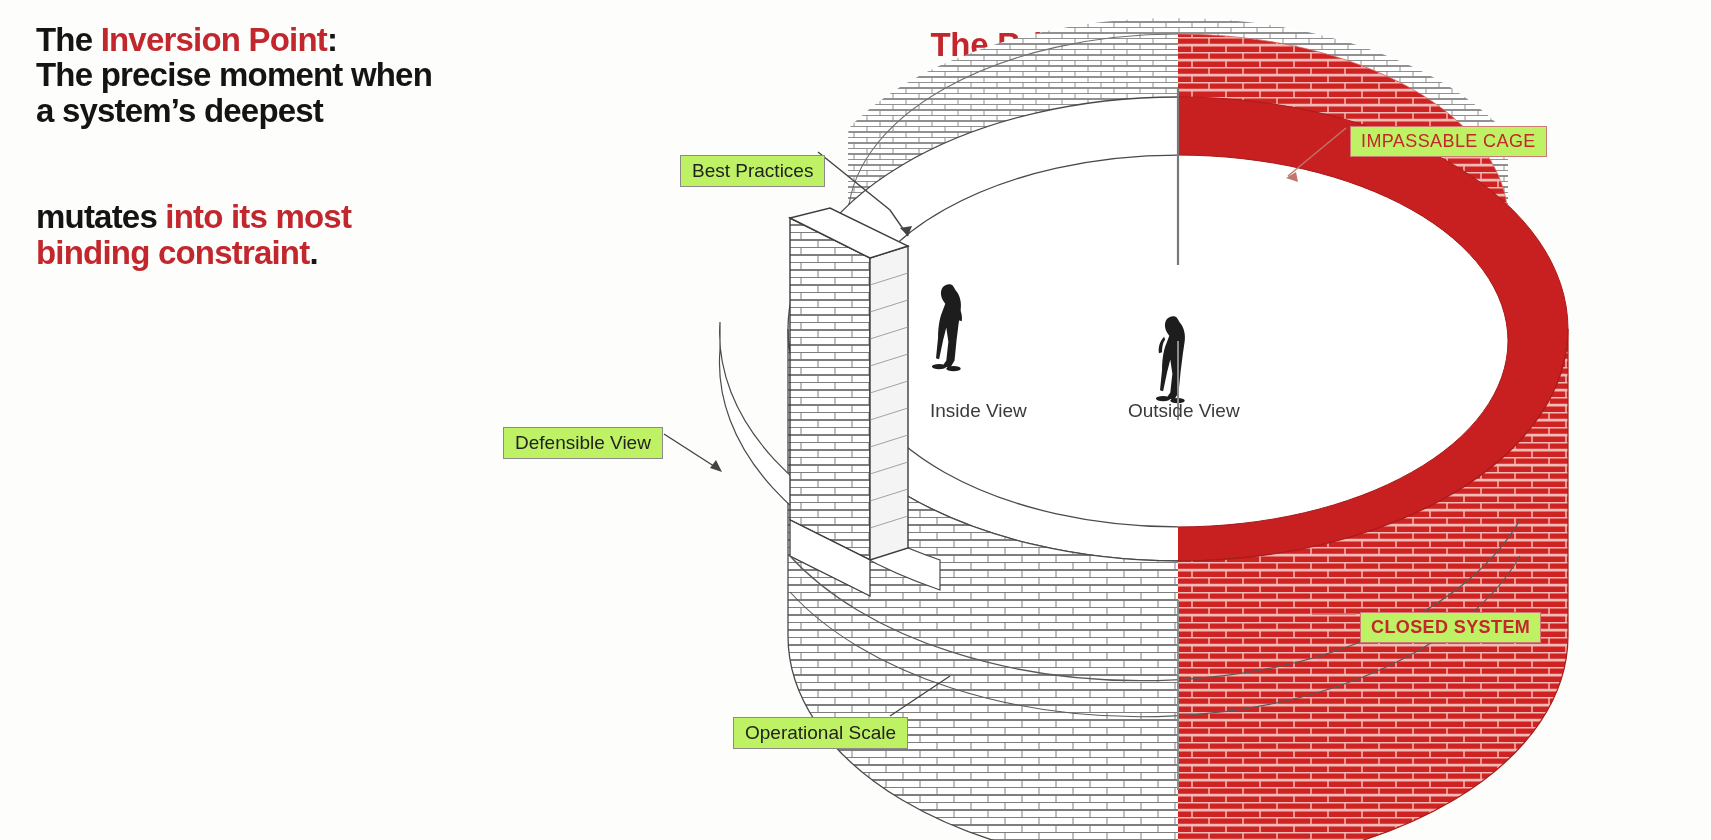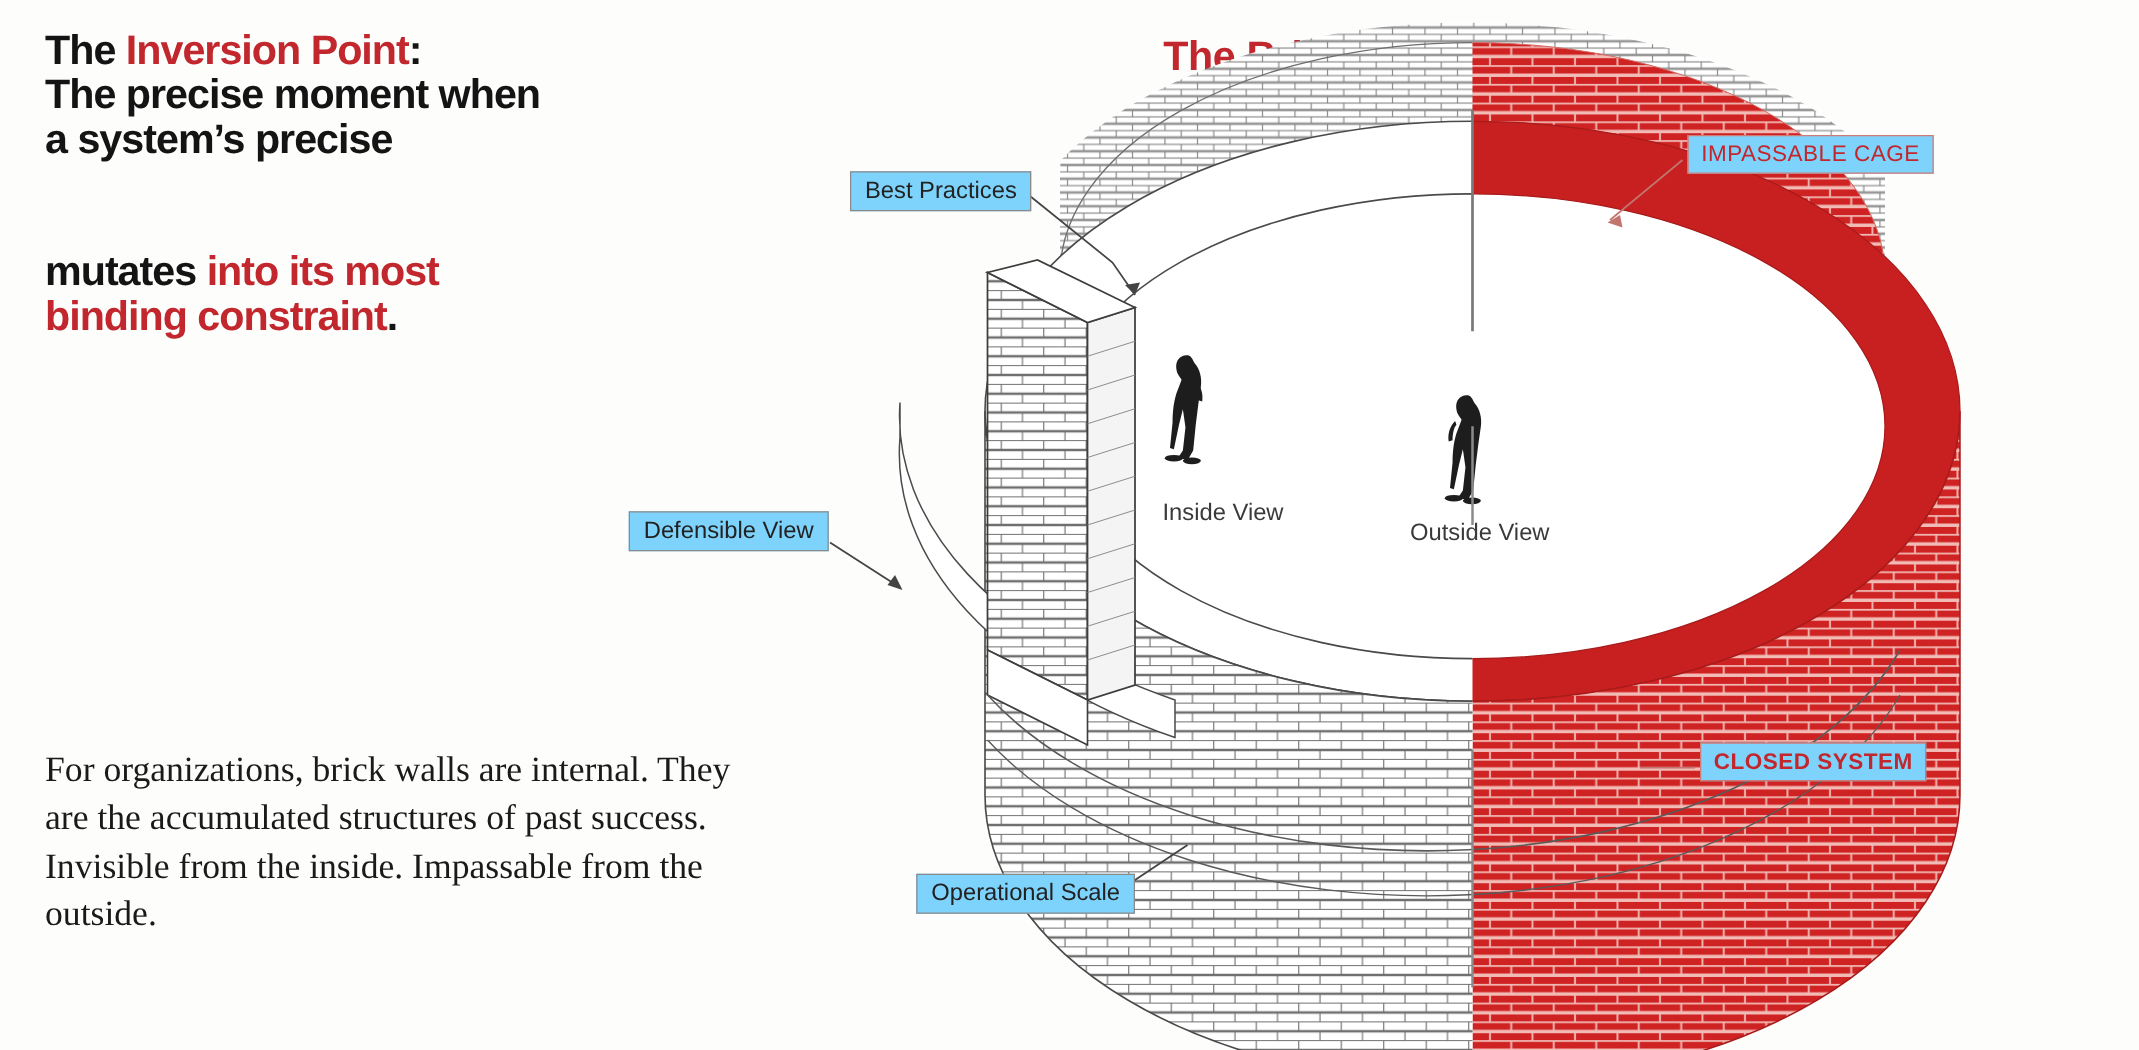--- a/index.html
+++ b/index.html
@@ -39,27 +39,28 @@
     position:absolute;left:0;top:26px;width:940px;
     text-align:center;
     font-size:33px;font-weight:bold;letter-spacing:-0.3px;
     color:#c1272d;
   }
   svg.scene{position:absolute;left:0;top:0;width:1071px;height:840px;}
 
   
   .tag{
     position:absolute;
-    background:#7dd3fc;
+    background:#bef264;
     border:1.4px solid #8a8a8a;
     color:#222;
     font-size:19px;
     padding:5px 11px 6px 11px;
     white-space:nowrap;
     line-height:1;
+    margin-top:18px;
   }
   .tag.red{
     border-color:#cf7b75;
     color:#c1272d;
     font-size:18px;
     letter-spacing:0.4px;
     padding:5px 10px 6px 10px;
   }
   .tag-best{left:40px;top:137px;}
   .tag-moats{left:-137px;top:409px;}
@@ -67,42 +68,39 @@
   .tag-cage{left:710px;top:108px;}
   .tag-closed{left:720px;top:594px;font-weight:bold;}
 
   .viewlabel{
     position:absolute;
     font-size:19px;
     color:#3a3a3a;
     white-space:nowrap;
   }
   .label-inside{left:290px;top:400px;}
-  .label-outside{left:488px;top:416px;}
+  .label-outside{left:488px;top:400px;}
 </style>
 </head>
 <body>
 
 <div id="stage">
 
   <div class="left-col">
     <h1 class="headline">
       <span><span>The </span><span class="accent">Inversion Point</span><span>:</span></span><br>
       <span>The precise moment when</span><br>
-      <span>a system’s precise</span><br>
+      <span>a system’s deepest</span><br>
       <br>
       <br>
       <span><span>mutates </span><span class="accent">into its most</span></span><br>
       <span><span class="accent">binding constraint</span><span>.</span></span>
     </h1>
   </div>
 
-  <div class="body-copy">
-    <p>For organizations, brick walls are internal. They are the accumulated structures of past success. Invisible from the inside. Impassable from the outside.</p>
-  </div>
 
   <div class="diagram">
 
     <div class="diagram-title">The Brick Wall Paradox</div>
 
     <svg class="scene" viewBox="0 0 1071 840">
       <defs>
 
         <clipPath id="clipInnerWhite">
           <path d="M 438,85 A 320,200 0 0 1 1071,85 L 1071,300 A 320,200 0 0 1 438,300 Z"></path>

